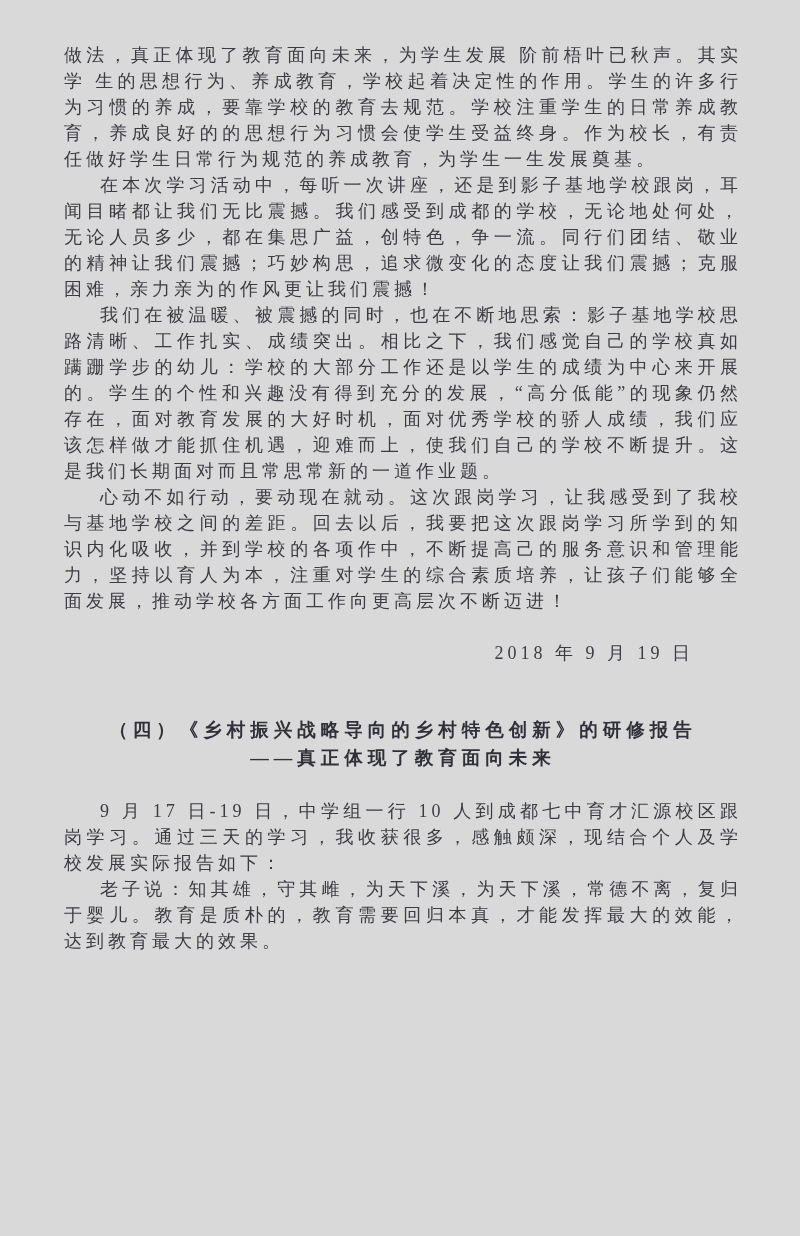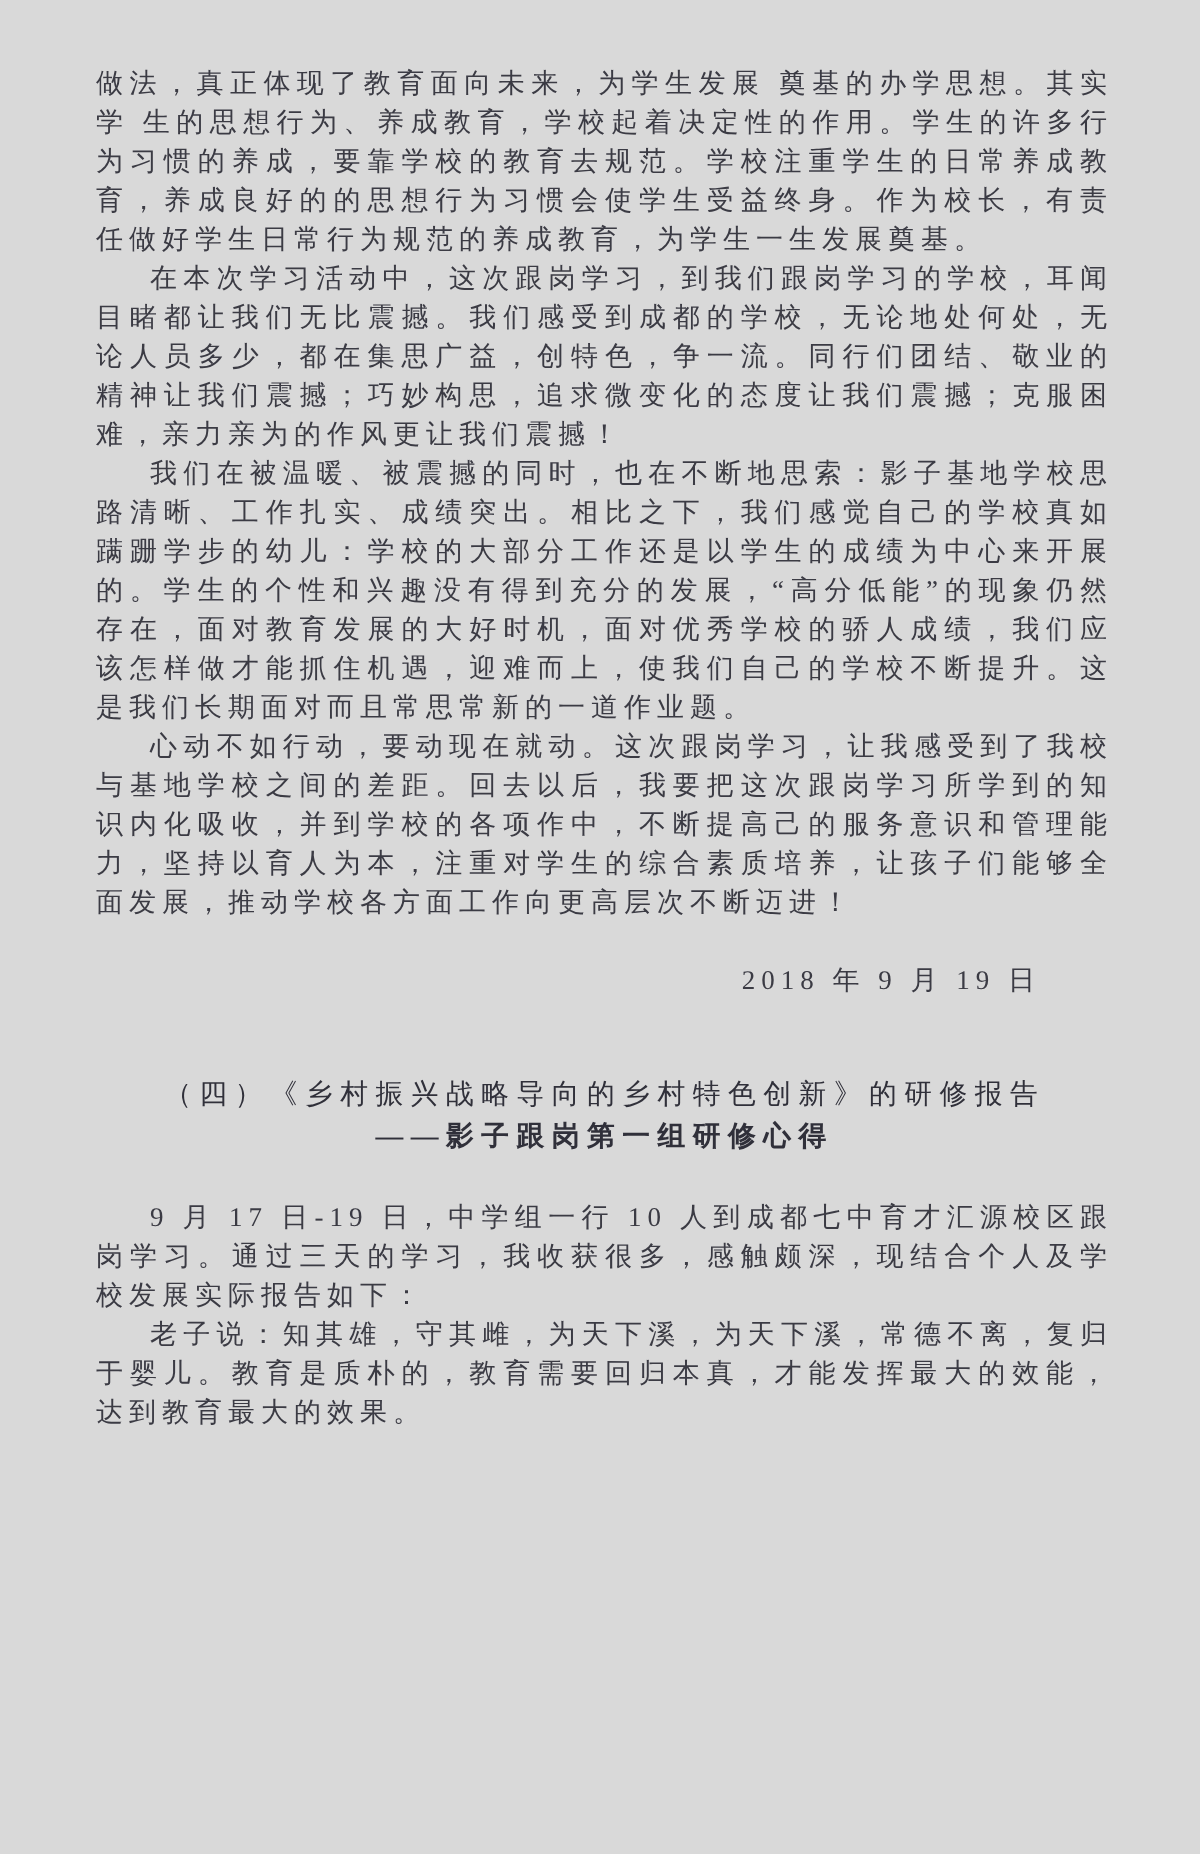--- a/index.html
+++ b/index.html
@@ -38,21 +38,21 @@
   .date-line {
     margin: 26px 0 0 0;
     text-indent: 0;
     text-align: right;
     padding-right: 48px;
   }
   .doc-title {
     margin: 50px 0 0 0;
     text-indent: 0;
     text-align: center;
-    font-weight: 400;
+    font-weight: 700;
     color: #30303a;
     font-size: 18.5px;
     line-height: 28px;
     letter-spacing: 5px;
   }
   .doc-subtitle {
     margin: 0 0 26px 0;
     text-indent: 0;
     text-align: center;
     font-weight: 700;
@@ -61,27 +61,27 @@
     line-height: 28px;
     letter-spacing: 5px;
   }
 </style>
 </head>
 <body>
 
 <div class="page">
   <div class="text-block">
 
-    <p class="para no-indent">做法，真正体现了教育面向未来，为学生发展 奠基的办学思想。其实学 生的思想行为、养成教育，学校起着决定性的作用。学生的许多行为习惯的养成，要靠学校的教育去规范。学校注重学生的日常养成教育，养成良好的的思想行为习惯会使学生受益终身。作为校长，有责任做好学生日常行为规范的养成教育，为学生一生发展奠基。</p>
-    <p class="para">在本次学习活动中，这次跟岗学习，到我们跟岗学习的学校，耳闻目睹都让我们无比震撼。我们感受到成都的学校，无论地处何处，无论人员多少，都在集思广益，创特色，争一流。同行们团结、敬业的精神让我们震撼；巧妙构思，追求微变化的态度让我们震撼；克服困难，亲力亲为的作风更让我们震撼！</p>
+    <p class="para no-indent">做法，真正体现了教育面向未来，为学生发展 阶前梧叶已秋声。其实学 生的思想行为、养成教育，学校起着决定性的作用。学生的许多行为习惯的养成，要靠学校的教育去规范。学校注重学生的日常养成教育，养成良好的的思想行为习惯会使学生受益终身。作为校长，有责任做好学生日常行为规范的养成教育，为学生一生发展奠基。</p>
+    <p class="para">在本次学习活动中，每听一次讲座，还是到影子基地学校跟岗，耳闻目睹都让我们无比震撼。我们感受到成都的学校，无论地处何处，无论人员多少，都在集思广益，创特色，争一流。同行们团结、敬业的精神让我们震撼；巧妙构思，追求微变化的态度让我们震撼；克服困难，亲力亲为的作风更让我们震撼！</p>
     <p class="para">我们在被温暖、被震撼的同时，也在不断地思索：影子基地学校思路清晰、工作扎实、成绩突出。相比之下，我们感觉自己的学校真如蹒跚学步的幼儿：学校的大部分工作还是以学生的成绩为中心来开展的。学生的个性和兴趣没有得到充分的发展，“高分低能”的现象仍然存在，面对教育发展的大好时机，面对优秀学校的骄人成绩，我们应该怎样做才能抓住机遇，迎难而上，使我们自己的学校不断提升。这是我们长期面对而且常思常新的一道作业题。</p>
     <p class="para">心动不如行动，要动现在就动。这次跟岗学习，让我感受到了我校与基地学校之间的差距。回去以后，我要把这次跟岗学习所学到的知识内化吸收，并到学校的各项作中，不断提高己的服务意识和管理能力，坚持以育人为本，注重对学生的综合素质培养，让孩子们能够全面发展，推动学校各方面工作向更高层次不断迈进！</p>
 
     <p class="para date-line">2018 年 9 月 19 日</p>
 
     <p class="para doc-title">（四）《乡村振兴战略导向的乡村特色创新》的研修报告</p>
-    <p class="para doc-subtitle">——影子跟岗第一组研修心得</p>
+    <p class="para doc-subtitle">——真正体现了教育面向未来</p>
 
     <p class="para">9 月 17 日-19 日，中学组一行 10 人到成都七中育才汇源校区跟岗学习。通过三天的学习，我收获很多，感触颇深，现结合个人及学校发展实际报告如下：</p>
     <p class="para">老子说：知其雄，守其雌，为天下溪，为天下溪，常德不离，复归于婴儿。教育是质朴的，教育需要回归本真，才能发挥最大的效能，达到教育最大的效果。</p>
 
   </div>
 </div>
 
 </body></html>

